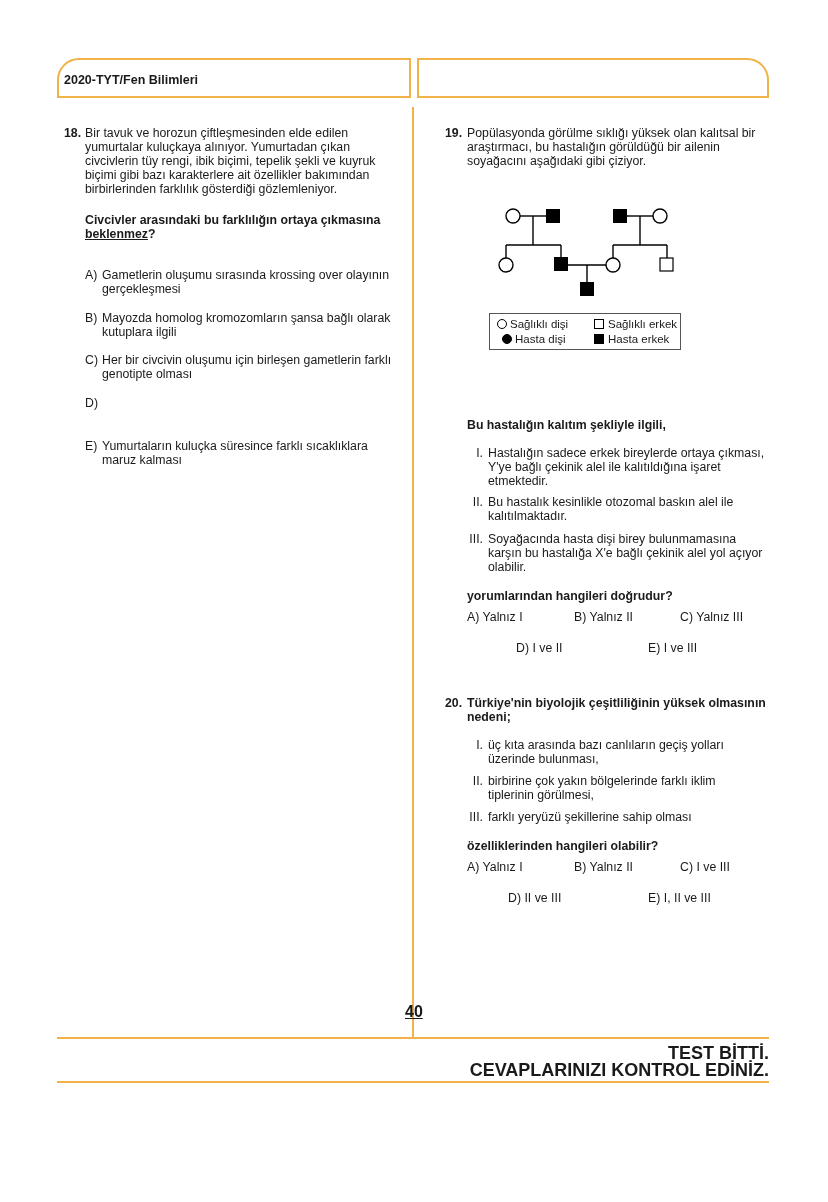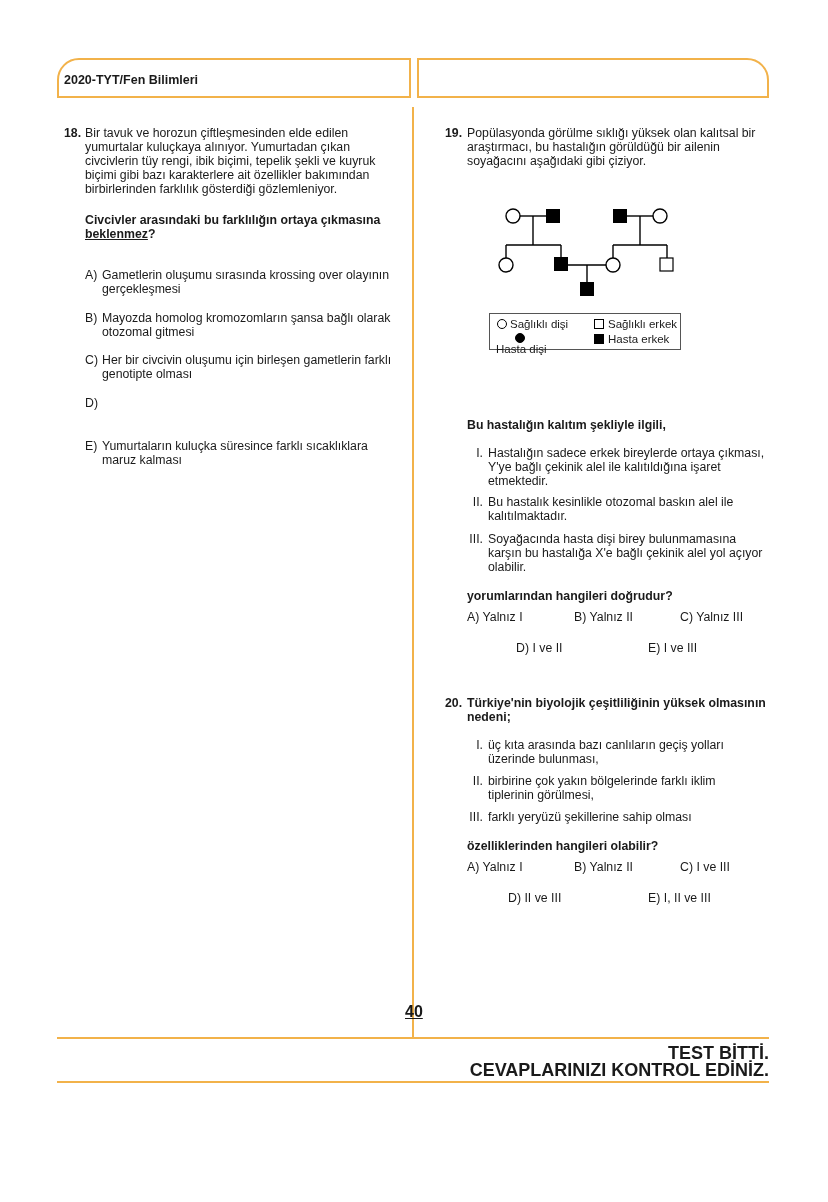--- a/index.html
+++ b/index.html
@@ -60,21 +60,21 @@
     <span class="lbl">A)</span>
     <span class="txt">
         <div>Gametlerin oluşumu sırasında krossing over olayının</div>
         <div>gerçekleşmesi</div>
       </span>
   </div>
   <div class="opt" style="left:21px; top:185px; width:325px; height:28px;">
     <span class="lbl">B)</span>
     <span class="txt">
         <div>Mayozda homolog kromozomların şansa bağlı olarak</div>
-        <div>otozomal gitmesi</div>
+        <div>kutuplara ilgili</div>
       </span>
   </div>
   <div class="opt" style="left:21px; top:227px; width:325px; height:28px;">
     <span class="lbl">C)</span>
     <span class="txt">
         <div>Her bir civcivin oluşumu için birleşen gametlerin farklı</div>
         <div>genotipte olması</div>
       </span>
   </div>
   <div class="opt" style="left:21px; top:270px; width:325px; height:28px;">
@@ -130,21 +130,21 @@
 
 <div class="legend">
   <div class="item" style="left:7px; top:4px;">
     <span class="lg-circ"></span>
     <span>Sağlıklı dişi</span>
   </div>
   <div class="item" style="left:104px; top:4px;">
     <span class="lg-sq"></span>
     <span>Sağlıklı erkek</span>
   </div>
-  <div class="item" style="left:6px; top:19px;flex-direction:column;">
+  <div class="item" style="left:12px; top:19px;">
     <span class="lg-circ filled"></span>
     <span>Hasta dişi</span>
   </div>
   <div class="item" style="left:104px; top:19px;">
     <span class="lg-sq filled"></span>
     <span>Hasta erkek</span>
   </div>
 </div>
 
 <div class="q" style="left:467px; top:370px; width:325px; height:240px;margin-top:48px;">

